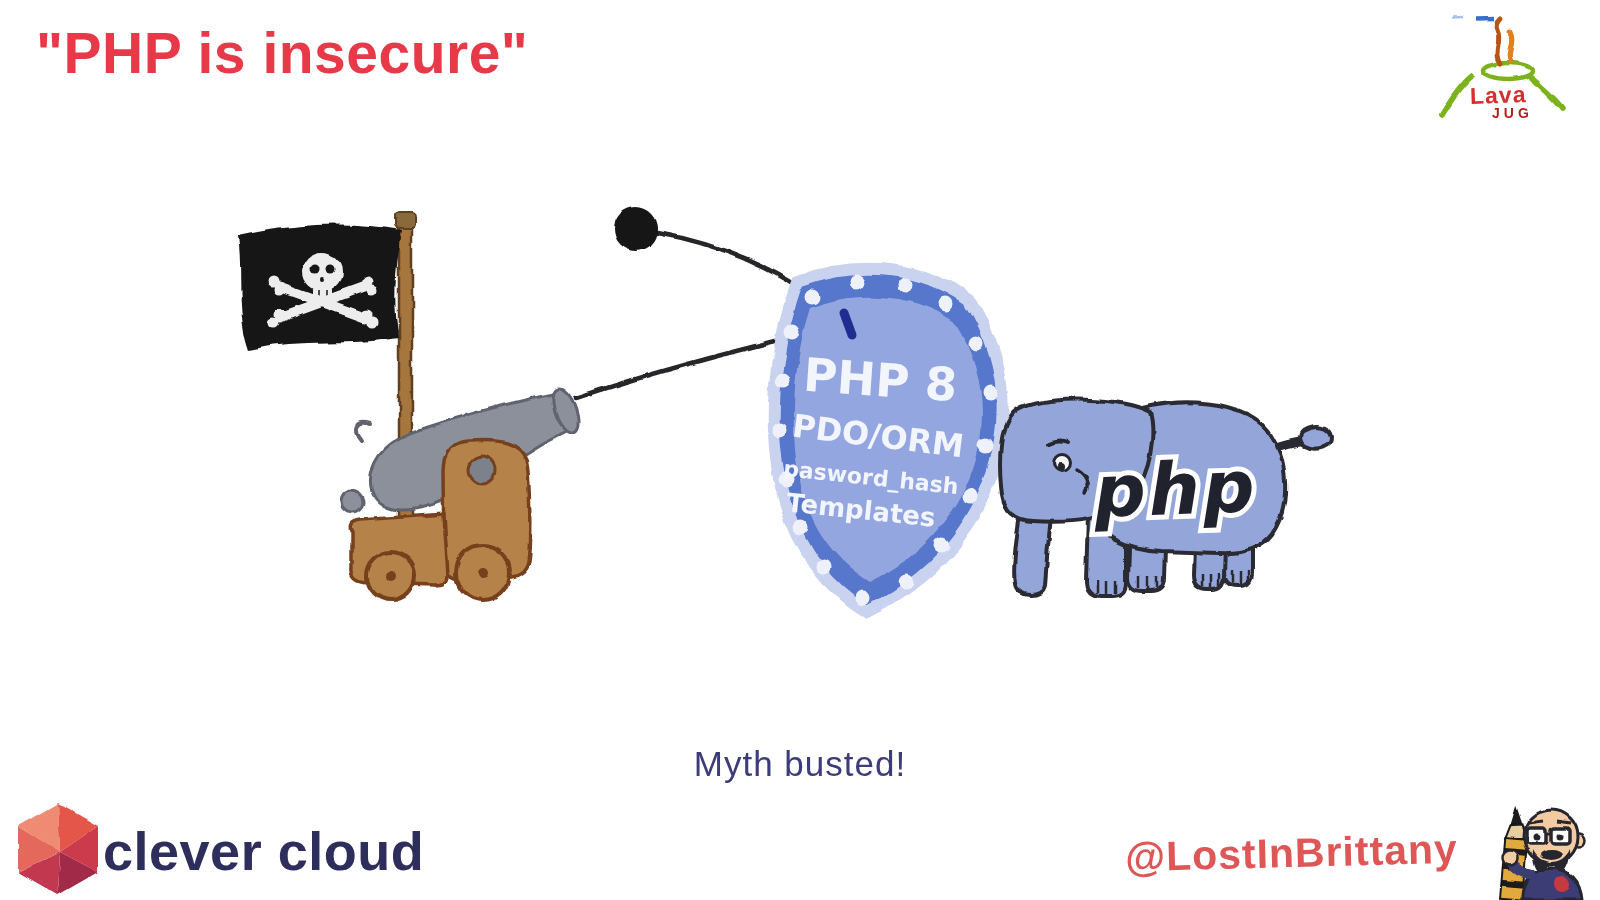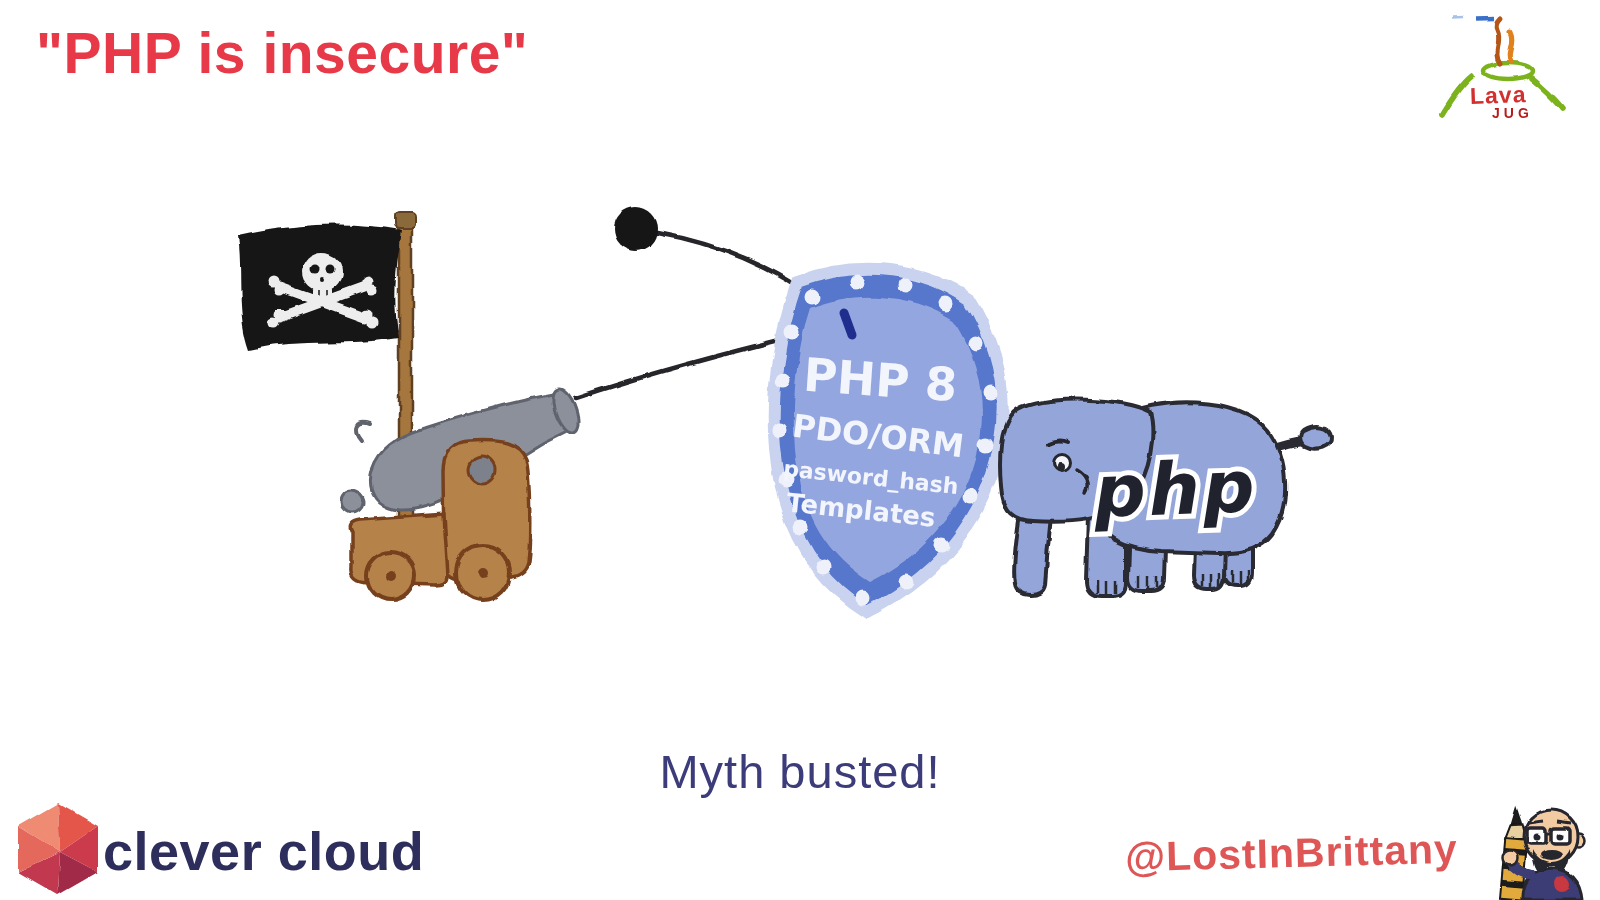--- a/index.html
+++ b/index.html
@@ -20,21 +20,21 @@
     font-weight: 800;
     letter-spacing: 0.5px;
     color: #e73948;
   }
   .caption {
     position: absolute;
     left: 0;
     right: 0;
     top: 744px;
     text-align: center;
-    font-size: 47px;
+    font-size: 35px;
     font-weight: 400;
     letter-spacing: 1px;
     color: #3c3c7a;
   }
   .illustration {
     position: absolute;
     left: 0;
     top: 0;
     width: 1600px;
     height: 900px;

